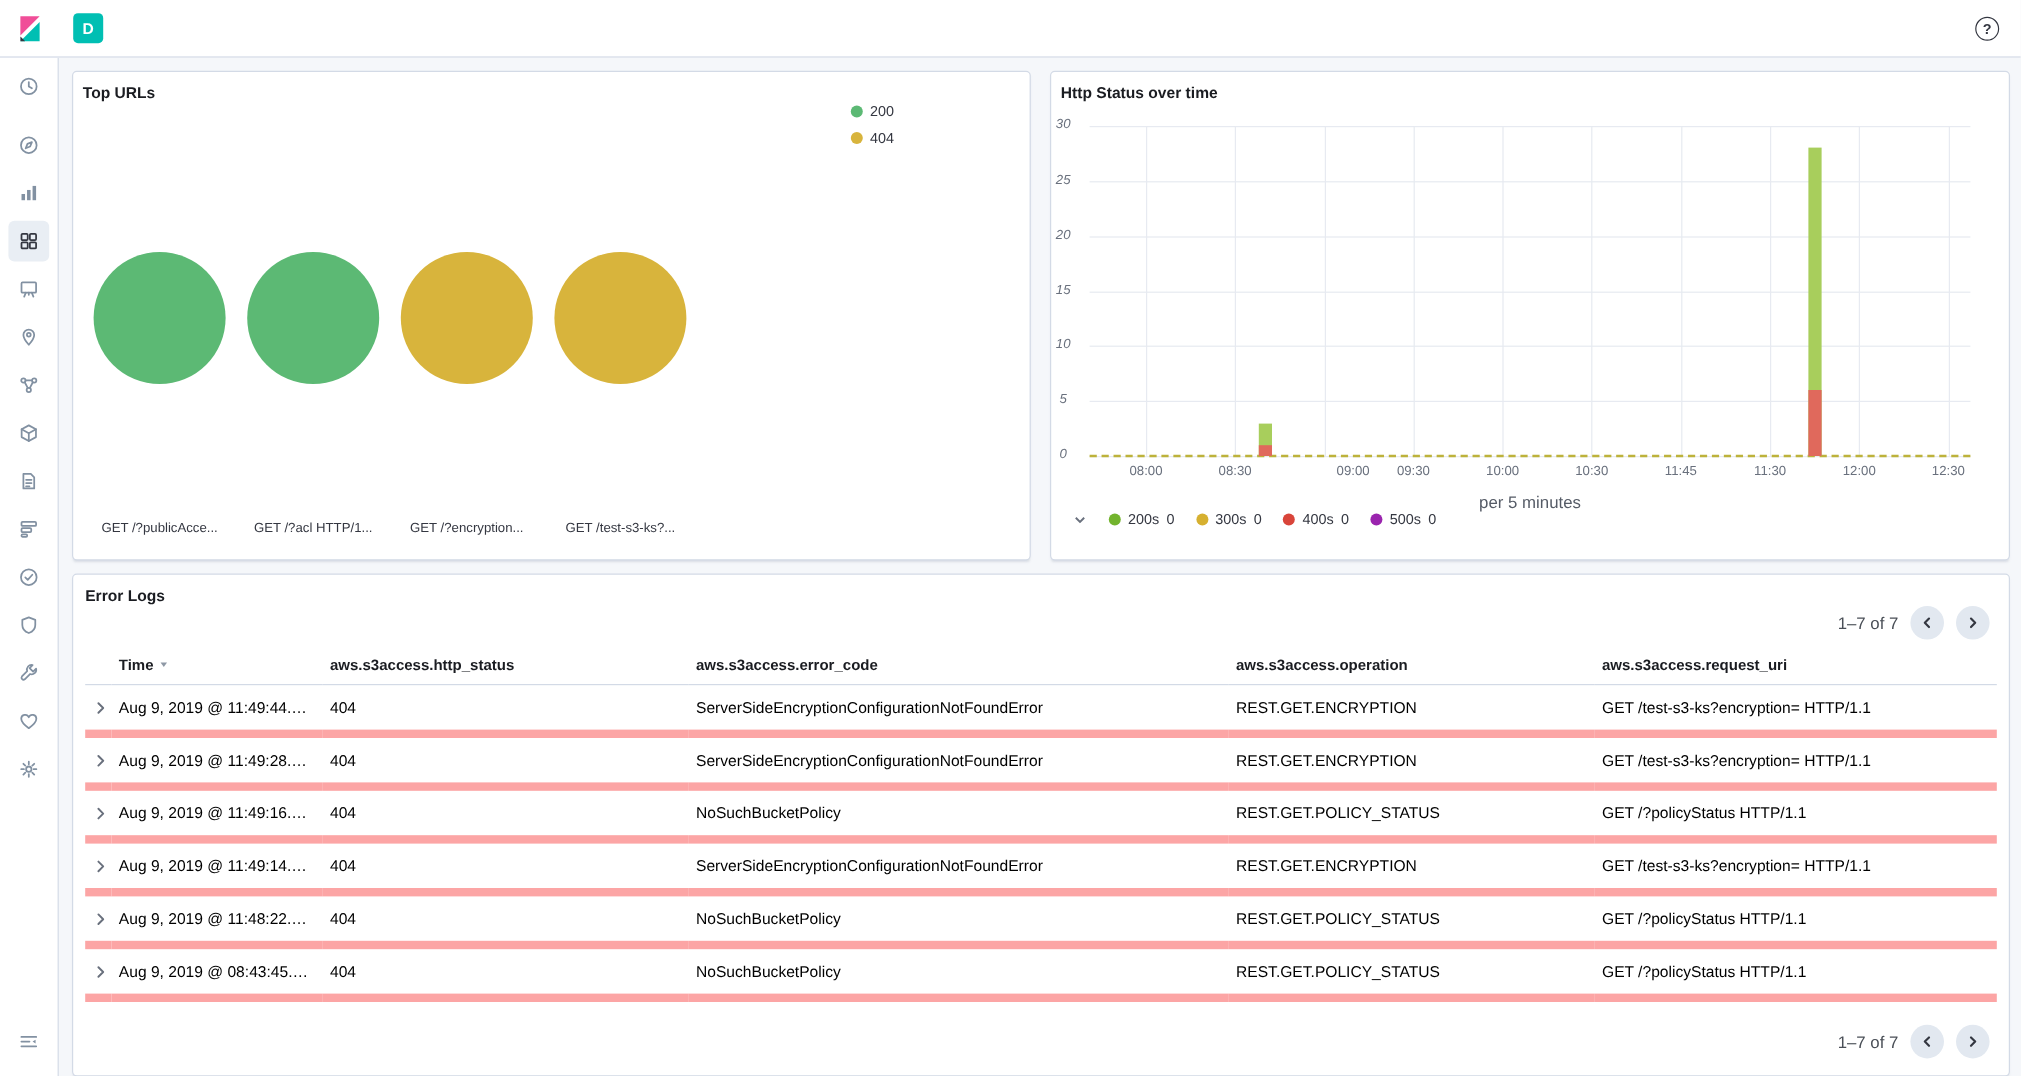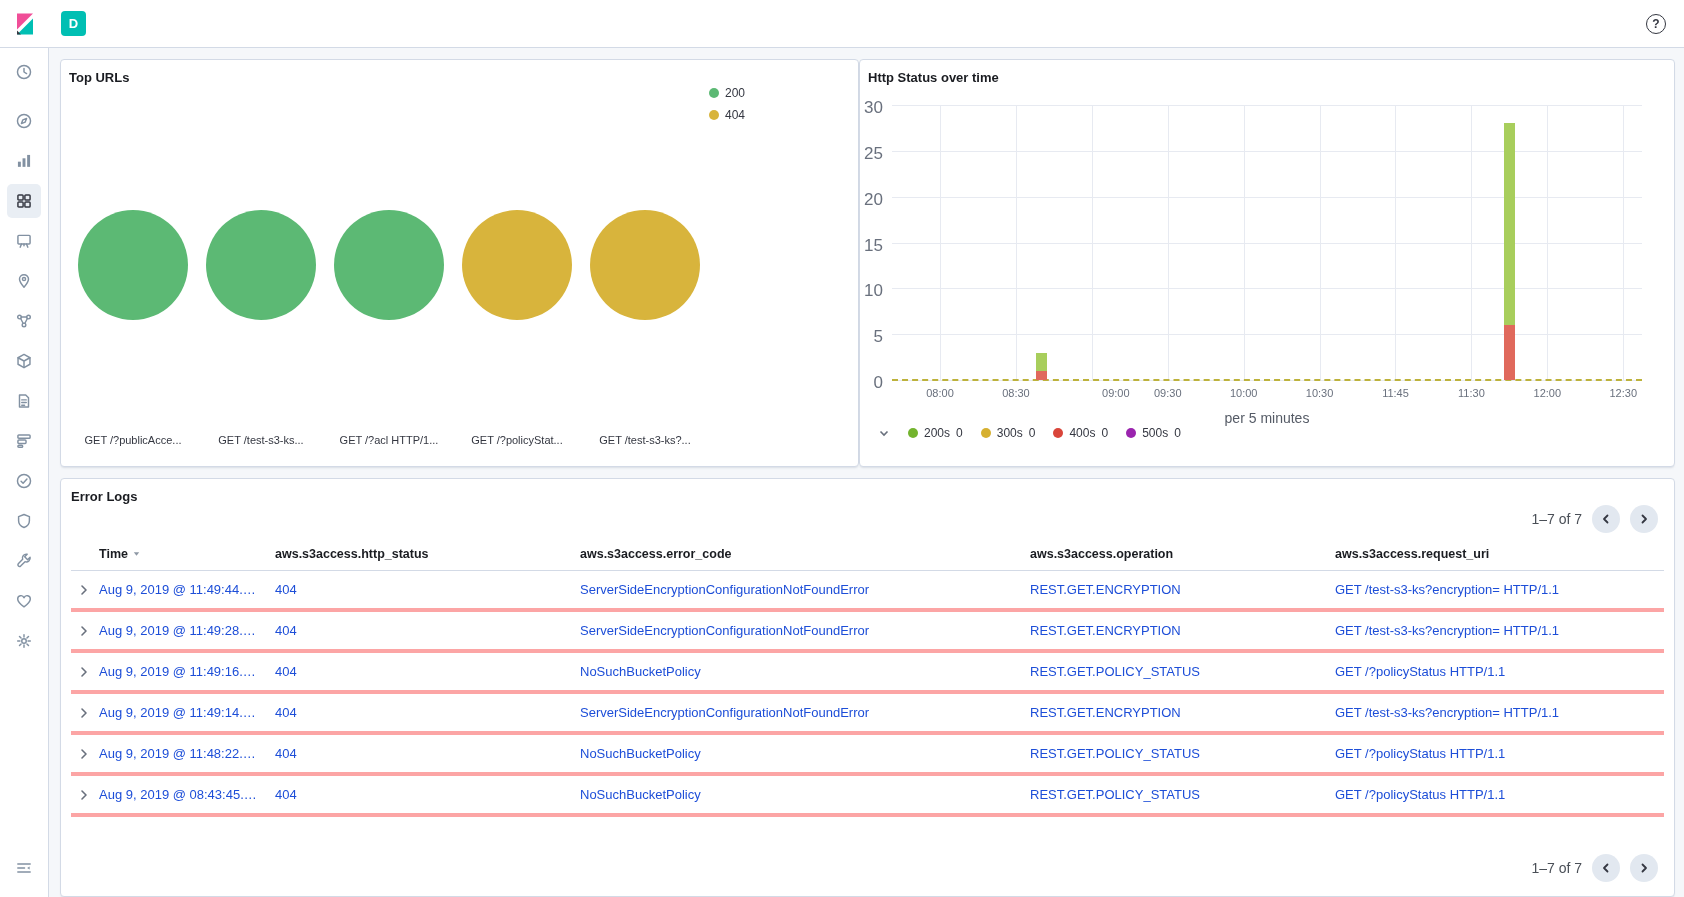--- a/index.html
+++ b/index.html
@@ -31,43 +31,43 @@
     justify-content:center; margin-bottom:6px; cursor:pointer; border:none; background:none; padding:0; }
   .nav-item svg { width:18px; height:18px; stroke:#8291a2; fill:none; stroke-width:1.3;
     stroke-linecap:round; stroke-linejoin:round; }
   .nav-item svg .f { fill:#8291a2; stroke:none; }
   .nav-item.active { background:#e9eef4; }
   .nav-item.active svg { stroke:#343741; }
   .nav-item.first { margin-bottom:15px; }
   .nav-bottom { margin-top:auto; margin-bottom:12px; }
   
   .content { flex:1; padding:11px 9px 0 11px; display:flex; flex-direction:column; gap:11px; }
-  .row-top { display:flex; height:408px; }
+  .row-top { display:flex; gap:16px; height:408px; }
   .panel { background:#fff; border:1px solid #d3dae6; border-radius:4px;
     box-shadow:0 2px 2px -1px rgba(152,162,179,.3); position:relative; }
   .panel-title { margin:0; font-size:13px; font-weight:700; color:#1a1c21; }
   
   .panel-top-urls { width:799px; padding:10px 8px; }
   .tu-legend { position:absolute; left:648px; top:26px; display:flex; flex-direction:column; gap:8px;
     font-size:12px; color:#343741; }
   .legend-item { display:flex; align-items:center; gap:6px; cursor:pointer; }
   .dot { width:10px; height:10px; border-radius:50%; flex:0 0 auto; }
   .bubble-row { position:absolute; left:8px; top:0; display:flex; height:100%; }
   .bubble-col { width:128px; position:relative; height:100%;text-decoration:underline; }
   .bubble { position:absolute; top:150px; left:9px; width:110px; height:110px; border-radius:50%; cursor:pointer; }
   .bubble-label { position:absolute; top:374px; left:0; width:100%; text-align:center;
     font-size:11px; color:#343741; white-space:nowrap; }
   
   .panel-http { flex:1; padding:10px 8px; }
   .plot { position:absolute; left:32px; right:32px; top:45px; bottom:86px; }
   .gl { position:absolute; background:#e7eaf1; }
   .gl-h { left:0; right:0; height:1px; }
   .gl-v { top:0; bottom:0; width:1px; }
-  .y-tick { position:absolute; right:calc(100% + 9px); width:26px; text-align:right;
-    font-size:17px; color:#69707d; }
+  .y-tick { position:absolute; right:calc(100% + 9px); width:26px; text-align:center;
+    font-size:11px; color:#69707d;font-style:italic; }
   .x-tick { position:absolute; top:calc(100% + 7px); transform:translateX(-50%);
     font-size:11px; color:#69707d; white-space:nowrap; }
   .zero-line { position:absolute; left:0; right:0; bottom:-1px; border-top:2px dashed #bdb23b; z-index:2; }
   .bar { position:absolute; bottom:0; width:11px; display:flex; flex-direction:column;
     justify-content:flex-end; z-index:3; cursor:pointer; }
   .bar-seg { width:100%; }
   .x-axis-label { position:absolute; left:50%; top:350px; transform:translateX(-50%);
     font-size:14px; color:#555b66; }
   .chart-legend { position:absolute; left:18px; top:366px; display:flex; align-items:center;
     gap:18px; font-size:12px; color:#343741; }
@@ -80,21 +80,21 @@
   .pager-top { top:26px; }
   .pager-bottom { bottom:14px; }
   .pager-label { font-size:14px; color:#4a4f57; }
   .pager-btn { width:28px; height:28px; border-radius:50%; border:none; background:#e2e8f0;
     display:flex; align-items:center; justify-content:center; cursor:pointer; padding:0; }
   .pager-btn svg { width:14px; height:14px; stroke:#343741; fill:none; stroke-width:1.8;
     stroke-linecap:round; stroke-linejoin:round; }
   table.logs { width:100%; border-collapse:collapse; margin-top:34px; table-layout:fixed; }
   table.logs th { text-align:left; font-weight:700; font-size:12.5px; color:#1a1c21;
     padding:9px 6px; border-bottom:1px solid #d3dae6; cursor:pointer; white-space:nowrap; }
-  table.logs td { font-size:13px; color:#1d4ed8; padding:11px 6px; border-bottom:4px solid #fca5a5;
+  table.logs td { font-size:13px; color:#000000; padding:11px 6px; border-bottom:7px solid #fca5a5;
     white-space:nowrap; overflow:hidden; text-overflow:ellipsis; }
   .exp-btn { border:none; background:none; padding:0; cursor:pointer; display:flex; align-items:center; }
   .exp-btn svg { width:14px; height:14px; stroke:#69707d; fill:none; stroke-width:1.6;
     stroke-linecap:round; stroke-linejoin:round; }
   .sort-arrow { display:inline-block; margin-left:4px; }
 </style>
 </head>
 <body>
 
 <header class="topbar">
@@ -228,29 +228,25 @@
             <span>404</span>
           </div>
         </div>
         <div class="bubble-row">
           <div class="bubble-col">
             <div class="bubble" style="background: rgb(92, 185, 116);"></div>
             <div class="bubble-label">GET /?publicAcce...</div>
           </div>
           <div class="bubble-col">
             <div class="bubble" style="background: rgb(92, 185, 116);"></div>
-            <div class="bubble-label">GET /test-s3-ks...</div>
-          </div>
-          <div class="bubble-col">
-            <div class="bubble" style="background: rgb(92, 185, 116);"></div>
             <div class="bubble-label">GET /?acl HTTP/1...</div>
           </div>
           <div class="bubble-col">
             <div class="bubble" style="background: rgb(216, 180, 60);"></div>
-            <div class="bubble-label">GET /?policyStat...</div>
+            <div class="bubble-label">GET /?encryption...</div>
           </div>
           <div class="bubble-col">
             <div class="bubble" style="background: rgb(216, 180, 60);"></div>
             <div class="bubble-label">GET /test-s3-ks?...</div>
           </div>
         </div>
       </section>
 
       <section class="panel panel-http">
         <h2 class="panel-title">Http Status over time</h2>

